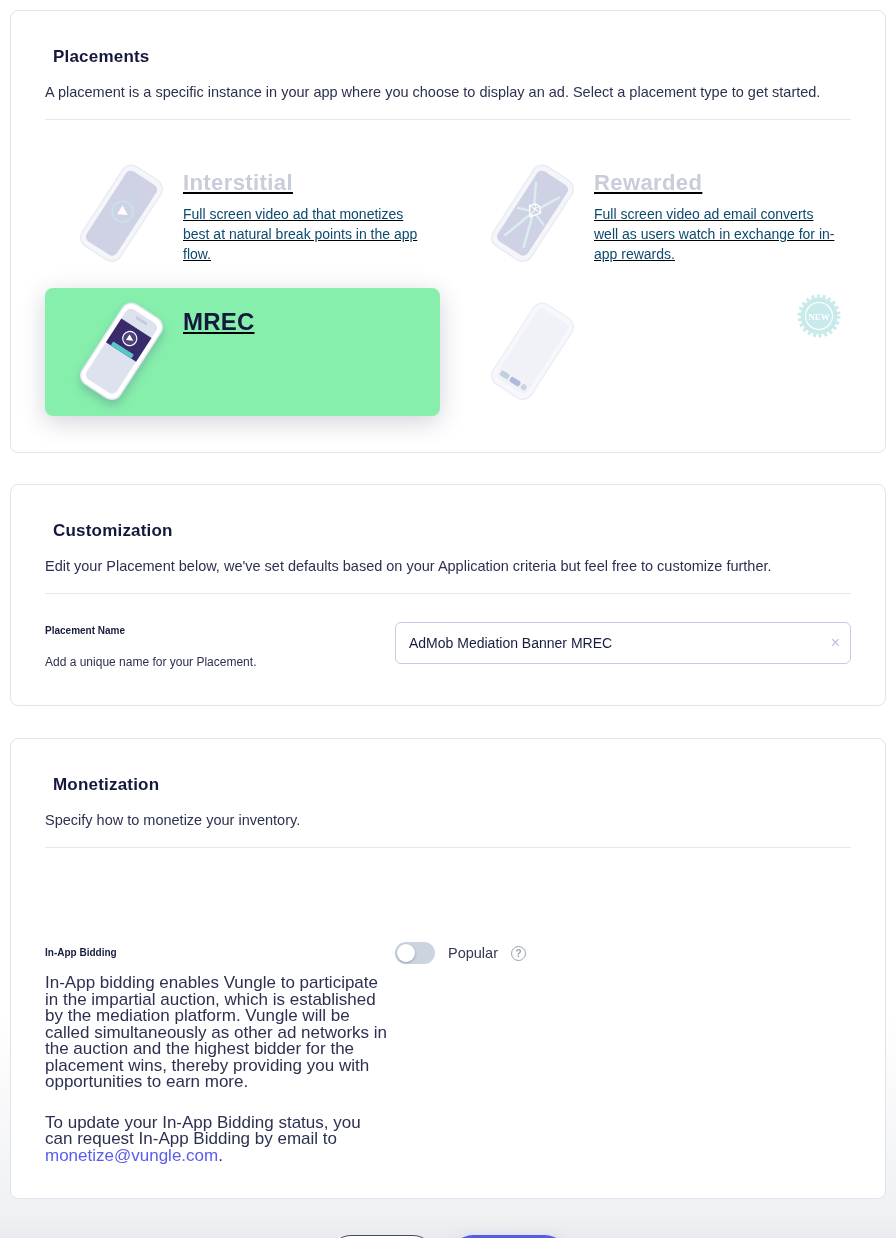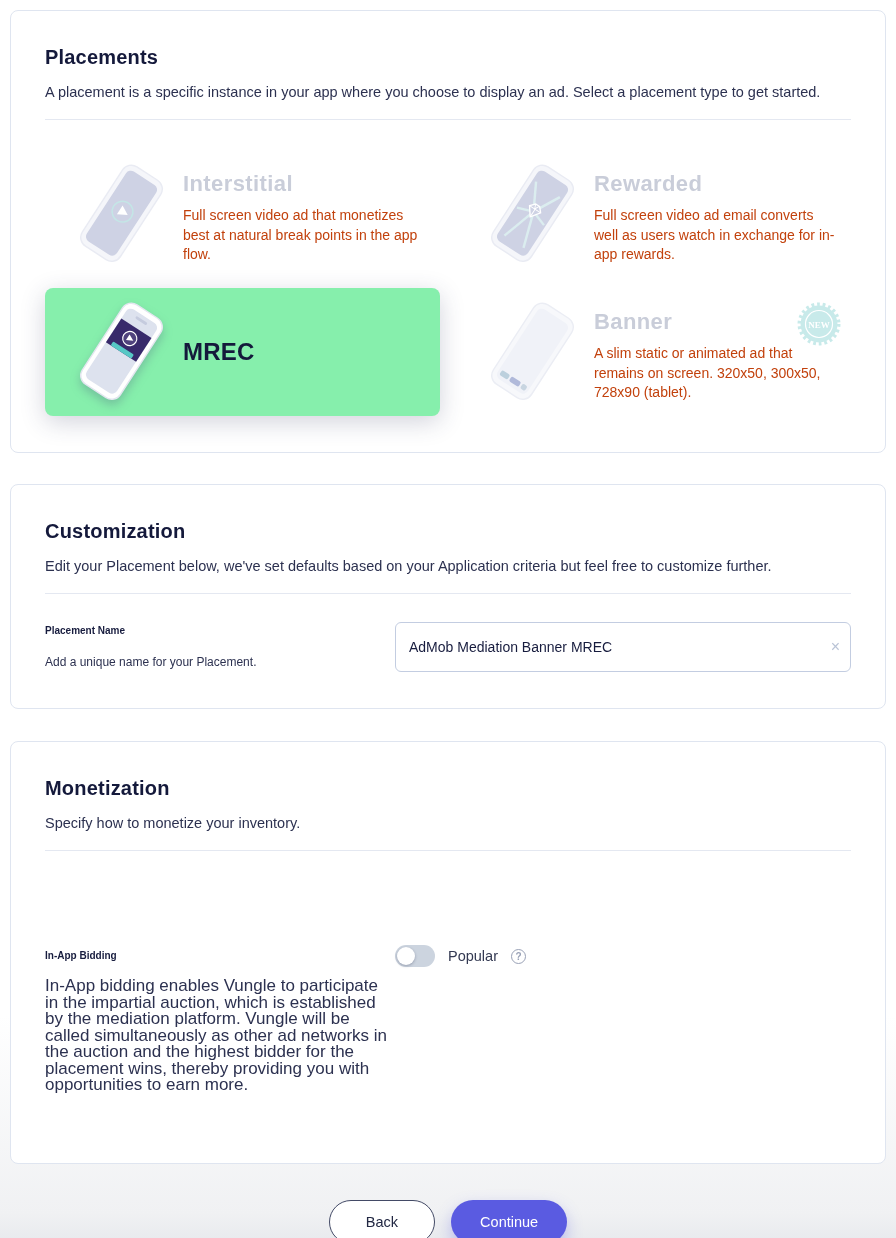--- a/index.html
+++ b/index.html
@@ -14,48 +14,48 @@
     border:1px solid #dfe5f0;
     border-radius:8px;
     margin:0 10px;
     padding:30px 34px 36px;
   }
   #placements-card { margin-top:10px; min-height:438px; }
   #customization-card { margin-top:31px; min-height:211px; padding-bottom:36px; }
   #monetization-card { margin-top:32px; min-height:423px; padding-bottom:34px; }
 
   .section-title {
-    margin:0 0 10px; font-size:20px; line-height:32px;
+    margin:0 8px 10px; font-size:17px; line-height:32px;
     font-weight:800; color:#14193b; letter-spacing:.2px;
   }
   .section-sub { margin:0 0 17px; font-size:14.5px; line-height:19px; color:#2c3150; }
   .divider { border:none; border-top:1px solid #e4e8f1; margin:0; }
 
   
   .type-grid { display:grid; grid-template-columns:1fr 1fr; column-gap:16px; row-gap:10px; margin-top:30px; }
-  .type-card { display:flex; align-items:center; border-radius:8px; padding:12px 14px; position:relative; height:128px; cursor:pointer; }
+  .type-card { display:flex; align-items:flex-start; border-radius:8px; padding:12px 14px; position:relative; height:128px; cursor:pointer;text-decoration:underline; }
   .type-card.selected { background:#86efac; box-shadow:0 6px 24px rgba(48,54,94,.22); }
   .type-icon { flex:0 0 124px; height:104px; }
   .type-icon svg { width:100%; height:100%; }
   .type-card.selected .type-icon svg { filter: drop-shadow(0 5px 5px rgba(70,78,120,.28)); }
   .type-text { flex:1; padding-top:8px; }
   .type-title { margin:0 0 9px; font-size:22px; font-weight:800; color:#c9cdd9; letter-spacing:.4px; }
   .type-card.selected .type-title { color:#14193b; font-size:24px; letter-spacing:.2px; }
-  .type-desc { margin:0; font-size:14px; line-height:1.42; color:#c2410c; }
+  .type-desc { margin:0; font-size:14px; line-height:1.42; color:#0c4a6e; }
   .type-card.selected .type-desc { color:#363c58; }
-  .badge-new { position:absolute; top:12px; right:8px; width:48px; height:48px; }
+  .badge-new { position:absolute; top:4px; right:8px; width:48px; height:48px; }
 
   
   .field-row { display:flex; margin-top:28px; align-items:flex-start; }
   .field-left { flex:0 0 350px; }
   .field-label { font-size:10px; font-weight:bold; color:#171c3e; line-height:18px; }
   .field-helper { font-size:12px; color:#2c3150; margin-top:15px; }
   .input-wrap { position:relative; flex:1; }
   .text-input {
-    width:100%; height:50px; border:1px solid #c3cde1; border-radius:6px;
+    width:100%; height:42px; border:1px solid #c3cde1; border-radius:6px;
     padding:0 34px 0 13px; font-size:14px; color:#171c3e;
     font-family:"Liberation Sans","DejaVu Sans",sans-serif; outline:none; background:#fff;
   }
   .clear-x { position:absolute; right:11px; top:50%; transform:translateY(-50%); color:#b9c3d6; font-size:16px; line-height:16px; cursor:pointer; }
 
   
   .bidding-row { display:flex; margin-top:96px; align-items:flex-start; }
   .bidding-left { flex:0 0 350px; padding-right:6px; }
   .bidding-desc, .bidding-note { font-size:17px; line-height:16.5px; color:#2c3150; margin:0; }
   .bidding-desc { margin-top:13px; }
@@ -149,24 +149,20 @@
         <svg viewBox="0 0 130 110" aria-hidden="true">
           <g transform="rotate(33 65 55)">
             <rect x="41" y="4" width="48" height="100" rx="11" fill="#f7f8fb" stroke="#ebedf4" stroke-width="1.5"></rect>
             <rect x="46" y="10" width="38" height="88" rx="6" fill="#f0f2f8"></rect>
             <rect x="49" y="88" width="10" height="6" rx="2" fill="#bcd0dd"></rect>
             <rect x="61" y="88" width="12" height="6" rx="2" fill="#b0b9da"></rect>
             <rect x="75" y="88" width="6" height="6" rx="2" fill="#c8d5e1"></rect>
           </g>
         </svg>
       </div>
-      <div class="type-text">
-        <h2 class="type-title">Banner</h2>
-        <p class="type-desc">A slim static or animated ad that remains on screen. 320x50, 300x50, 728x90 (tablet).</p>
-      </div>
       <div class="badge-new">
         <svg viewBox="0 0 48 48" width="48" height="48" aria-hidden="true">
           <circle cx="24" cy="24" r="18.5" fill="#c8eaea" stroke="#c8eaea" stroke-width="6" stroke-dasharray="2.6 2.7"></circle>
           <circle cx="24" cy="24" r="13.5" fill="none" stroke="#ffffff" stroke-width="1.2"></circle>
           <text x="24" y="27.5" text-anchor="middle" fill="#ffffff" font-size="9" font-weight="bold" font-family="Liberation Serif, DejaVu Serif, serif">NEW</text>
         </svg>
       </div>
     </div>
 
   </div>
@@ -191,20 +187,24 @@
 
 <section class="card" id="monetization-card">
   <h1 class="section-title">Monetization</h1>
   <p class="section-sub">Specify how to monetize your inventory.</p>
   <hr class="divider">
 
   <div class="bidding-row">
     <div class="bidding-left">
       <div class="field-label">In-App Bidding</div>
       <p class="bidding-desc">In-App bidding enables Vungle to participate in the impartial auction, which is established by the mediation platform. Vungle will be called simultaneously as other ad networks in the auction and the highest bidder for the placement wins, thereby providing you with opportunities to earn more.</p>
+      <p class="bidding-note">
+        <span>To update your In-App Bidding status, you can request In-App Bidding by email to</span>
+        <a class="email-link">monetize@vungle.com</a><span>.</span>
+      </p>
     </div>
     <div class="bidding-right">
       <div class="toggle">
         <div class="knob"></div>
       </div>
       <span class="toggle-status">Popular</span>
       <span class="help-icon">?</span>
     </div>
   </div>
 </section>

